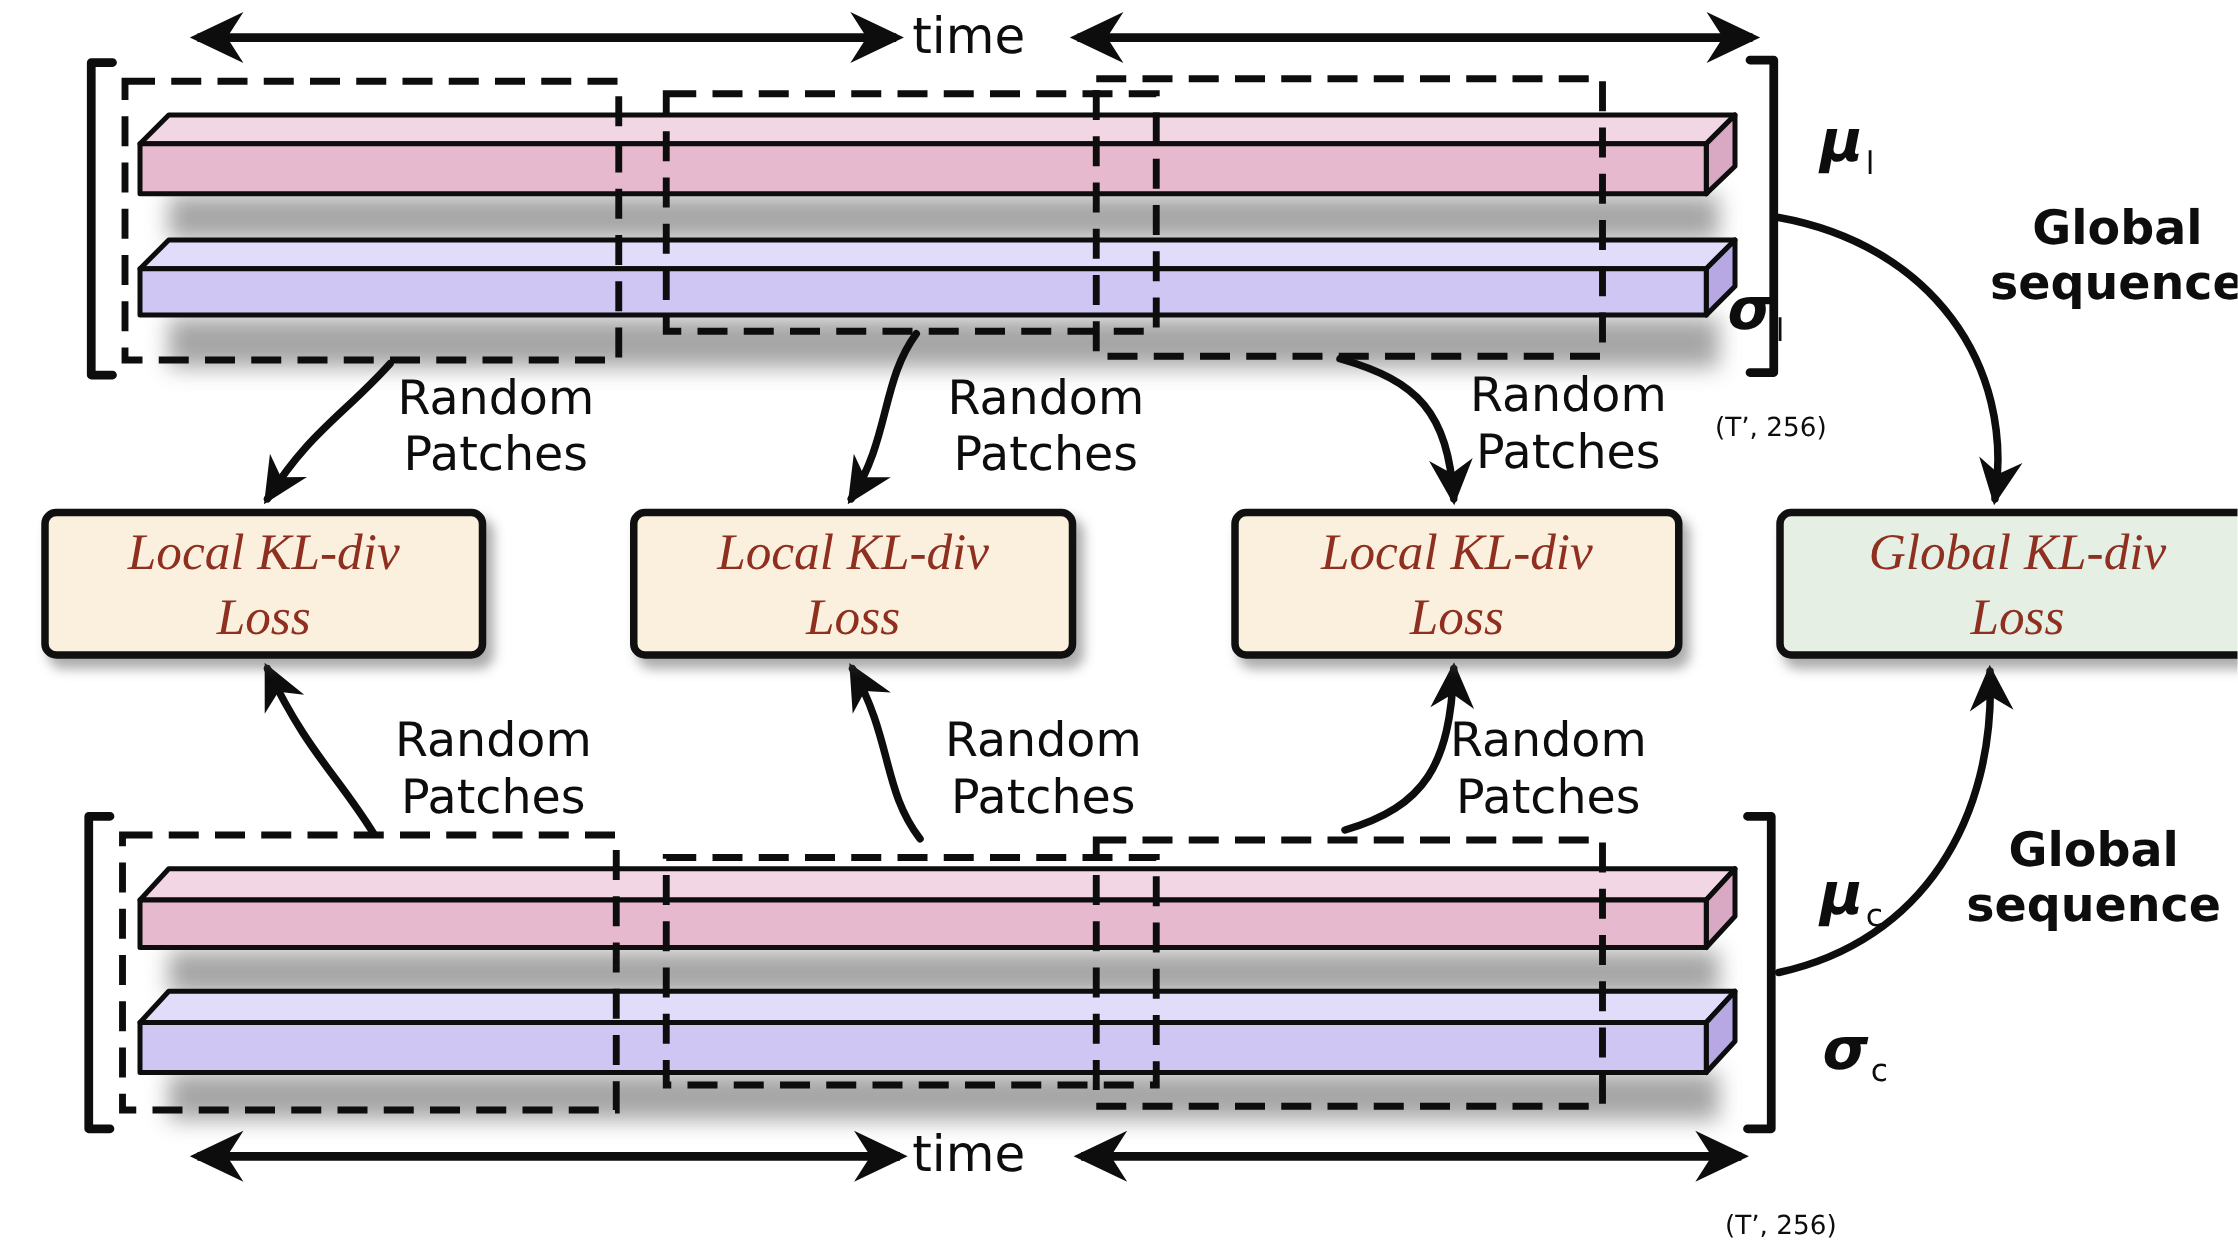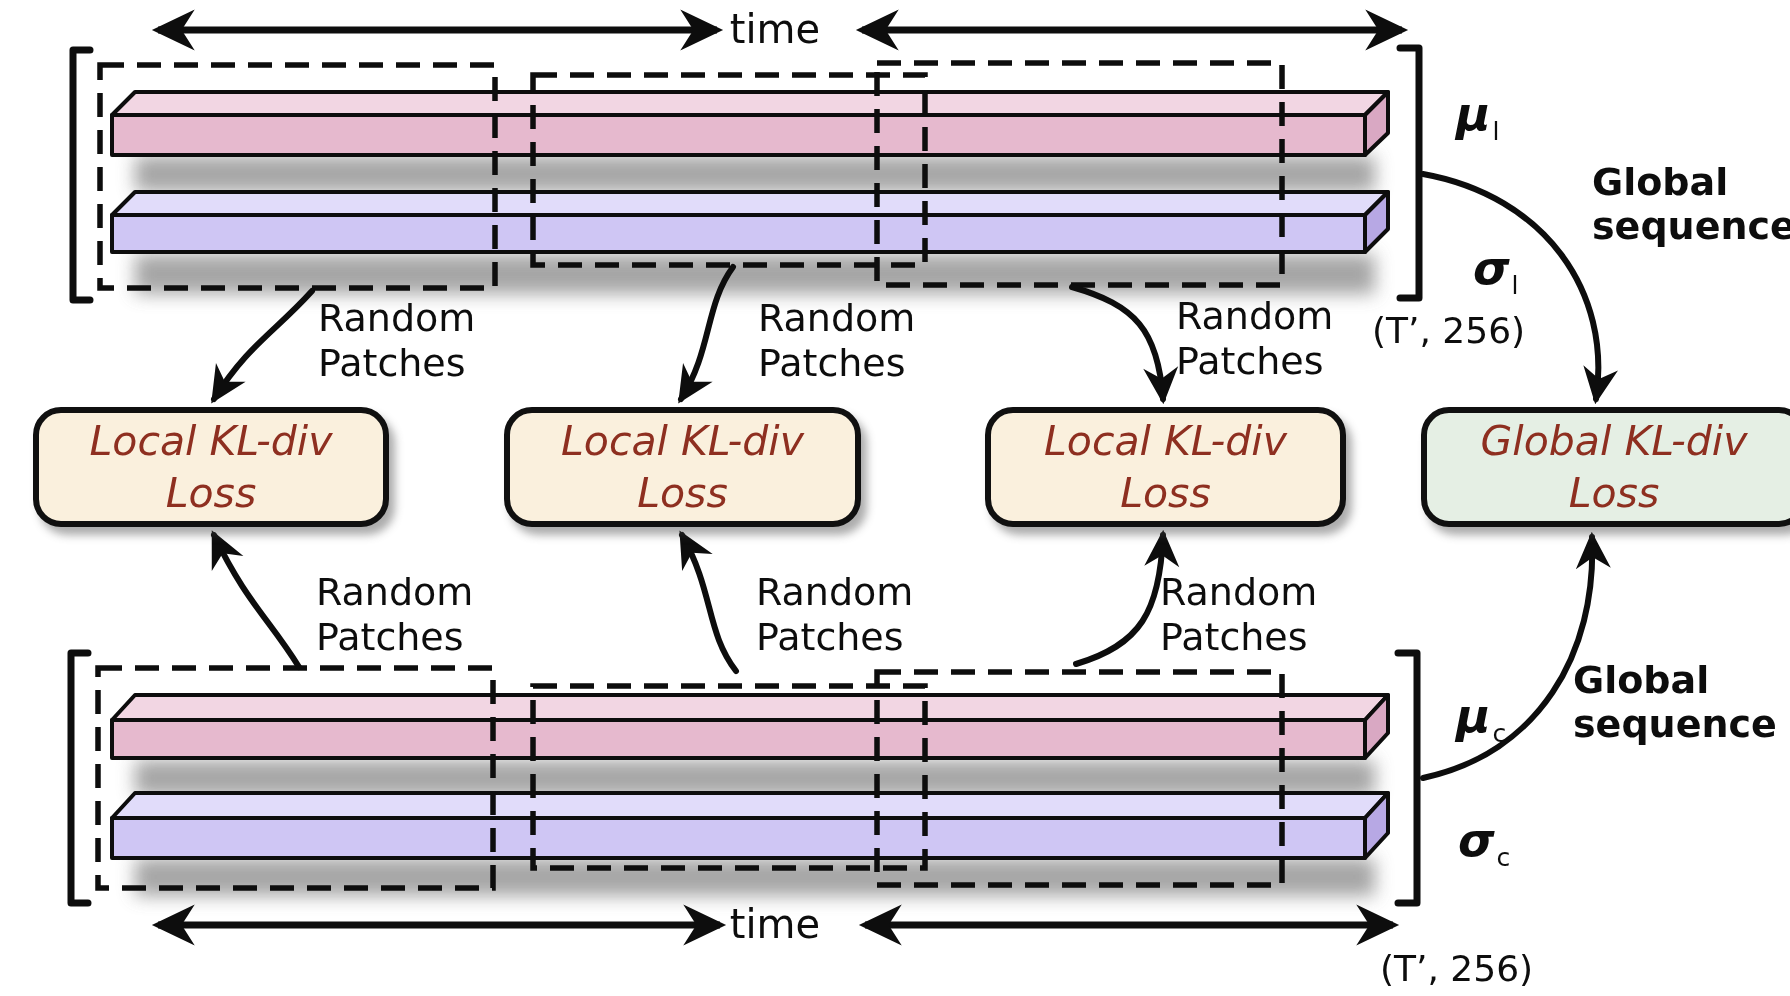--- a/index.html
+++ b/index.html
@@ -14,34 +14,34 @@
   .sg-front{fill:var(--sigma_bar_front);stroke:var(--stroke);stroke-width:4;stroke-linejoin:round;}
   .sg-top{fill:var(--sigma_bar_top);stroke:var(--stroke);stroke-width:4;stroke-linejoin:round;}
   .sg-side{fill:var(--sigma_bar_side);stroke:var(--stroke);stroke-width:4;stroke-linejoin:round;}
   .shadow{fill:#8f8f8f;opacity:.8;filter:url(#soft);}
   .dashbox{fill:none;stroke:var(--stroke);stroke-width:5.5;stroke-dasharray:24 13;}
   .bracket{fill:none;stroke:var(--stroke);stroke-width:7;stroke-linejoin:round;stroke-linecap:round;}
   .axisline{stroke:var(--stroke);stroke-width:7;}
   .flow{fill:none;stroke:var(--stroke);stroke-width:6;stroke-linecap:round;}
 
   
-  .t{position:absolute;white-space:pre-line;}
+  .t{position:absolute;white-space:pre-line;text-align:center;}
   .time-label{font-size:40px;width:96px;text-align:center;font-weight:500;}
   .patch-label{font-size:38px;line-height:1.18;font-weight:400;}
   .gseq-label{font-size:38px;line-height:1.17;font-weight:700;}
-  .shape-label{font-size:36px;}
+  .shape-label{font-size:21px;margin-top:20px;}
   .greek{font-size:47px;font-weight:bold;font-style:italic;}
   .greek sub{font-size:25px;font-weight:400;font-style:normal;margin-left:2px;}
 
   .loss{position:absolute;top:407px;height:120px;box-sizing:border-box;
-        border:6px solid #101010;border-radius:28px;background:var(--local_box_bg);
+        border:6px solid #101010;border-radius:12px;background:var(--local_box_bg);
         box-shadow:6px 8px 9px rgba(70,70,70,.45);
         display:flex;align-items:center;justify-content:center;text-align:center;
         font-style:italic;font-weight:500;font-size:41px;line-height:1.28;
-        color:var(--loss_text);white-space:pre-line;}
+        color:var(--loss_text);white-space:pre-line;font-family:Liberation Serif, serif;}
   .loss.global{background:var(--global_box_bg);}
 </style>
 </head>
 <body>
 
 <div id="canvas">
 
   <svg id="diagram-svg" width="1790" height="996" viewBox="0 0 1790 996">
     <defs>
       <marker id="ah" viewBox="0 0 12 12" refX="10" refY="6" markerWidth="7" markerHeight="7" orient="auto-start-reverse">
@@ -132,21 +132,21 @@
   <div class="loss" style="left:33px;width:356px;">Local KL-div
 Loss</div>
   <div class="loss" style="left:504px;width:357px;">Local KL-div
 Loss</div>
   <div class="loss" style="left:985px;width:361px;">Local KL-div
 Loss</div>
   <div class="loss global" style="left:1421px;width:386px;">Global KL-div
 Loss</div>
 
   <div class="t greek" style="left:1456px;top:86px;"><span>μ</span><sub>l</sub></div>
-  <div class="t greek" style="left:1473px;top:220px;margin-top:20px;"><span>σ</span><sub>l</sub></div>
+  <div class="t greek" style="left:1382px;top:220px;"><span>σ</span><sub>l</sub></div>
   <div class="t greek" style="left:1456px;top:688px;"><span>μ</span><sub>c</sub></div>
   <div class="t greek" style="left:1458px;top:812px;"><span>σ</span><sub>c</sub></div>
 
   <div class="t gseq-label" style="left:1592px;top:160px;">Global
 sequence</div>
   <div class="t gseq-label" style="left:1573px;top:658px;">Global
 sequence</div>
 
   <div class="t shape-label" style="left:1372px;top:310px;">(T’, 256)</div>
   <div class="t shape-label" style="left:1380px;top:948px;">(T’, 256)</div>

